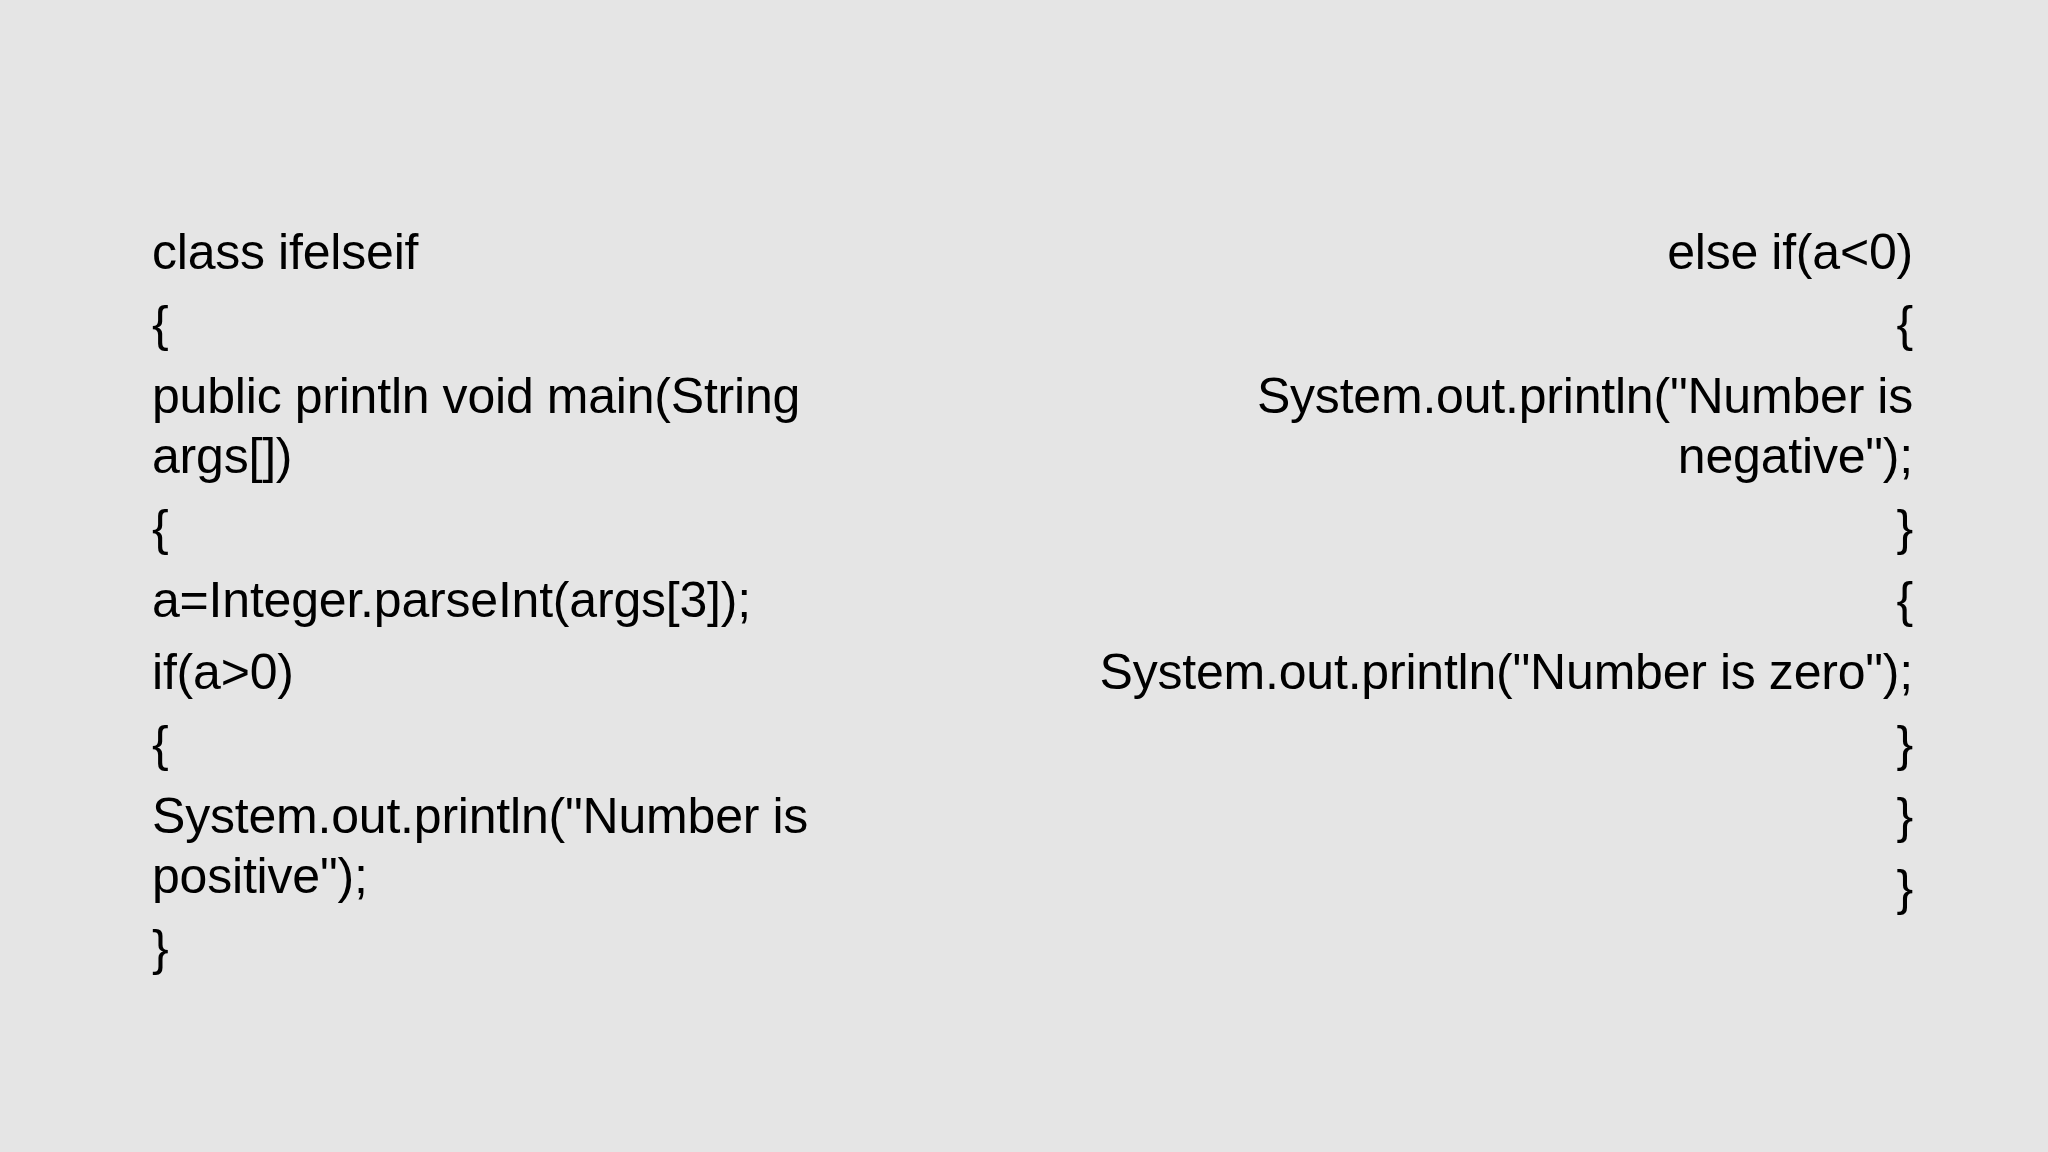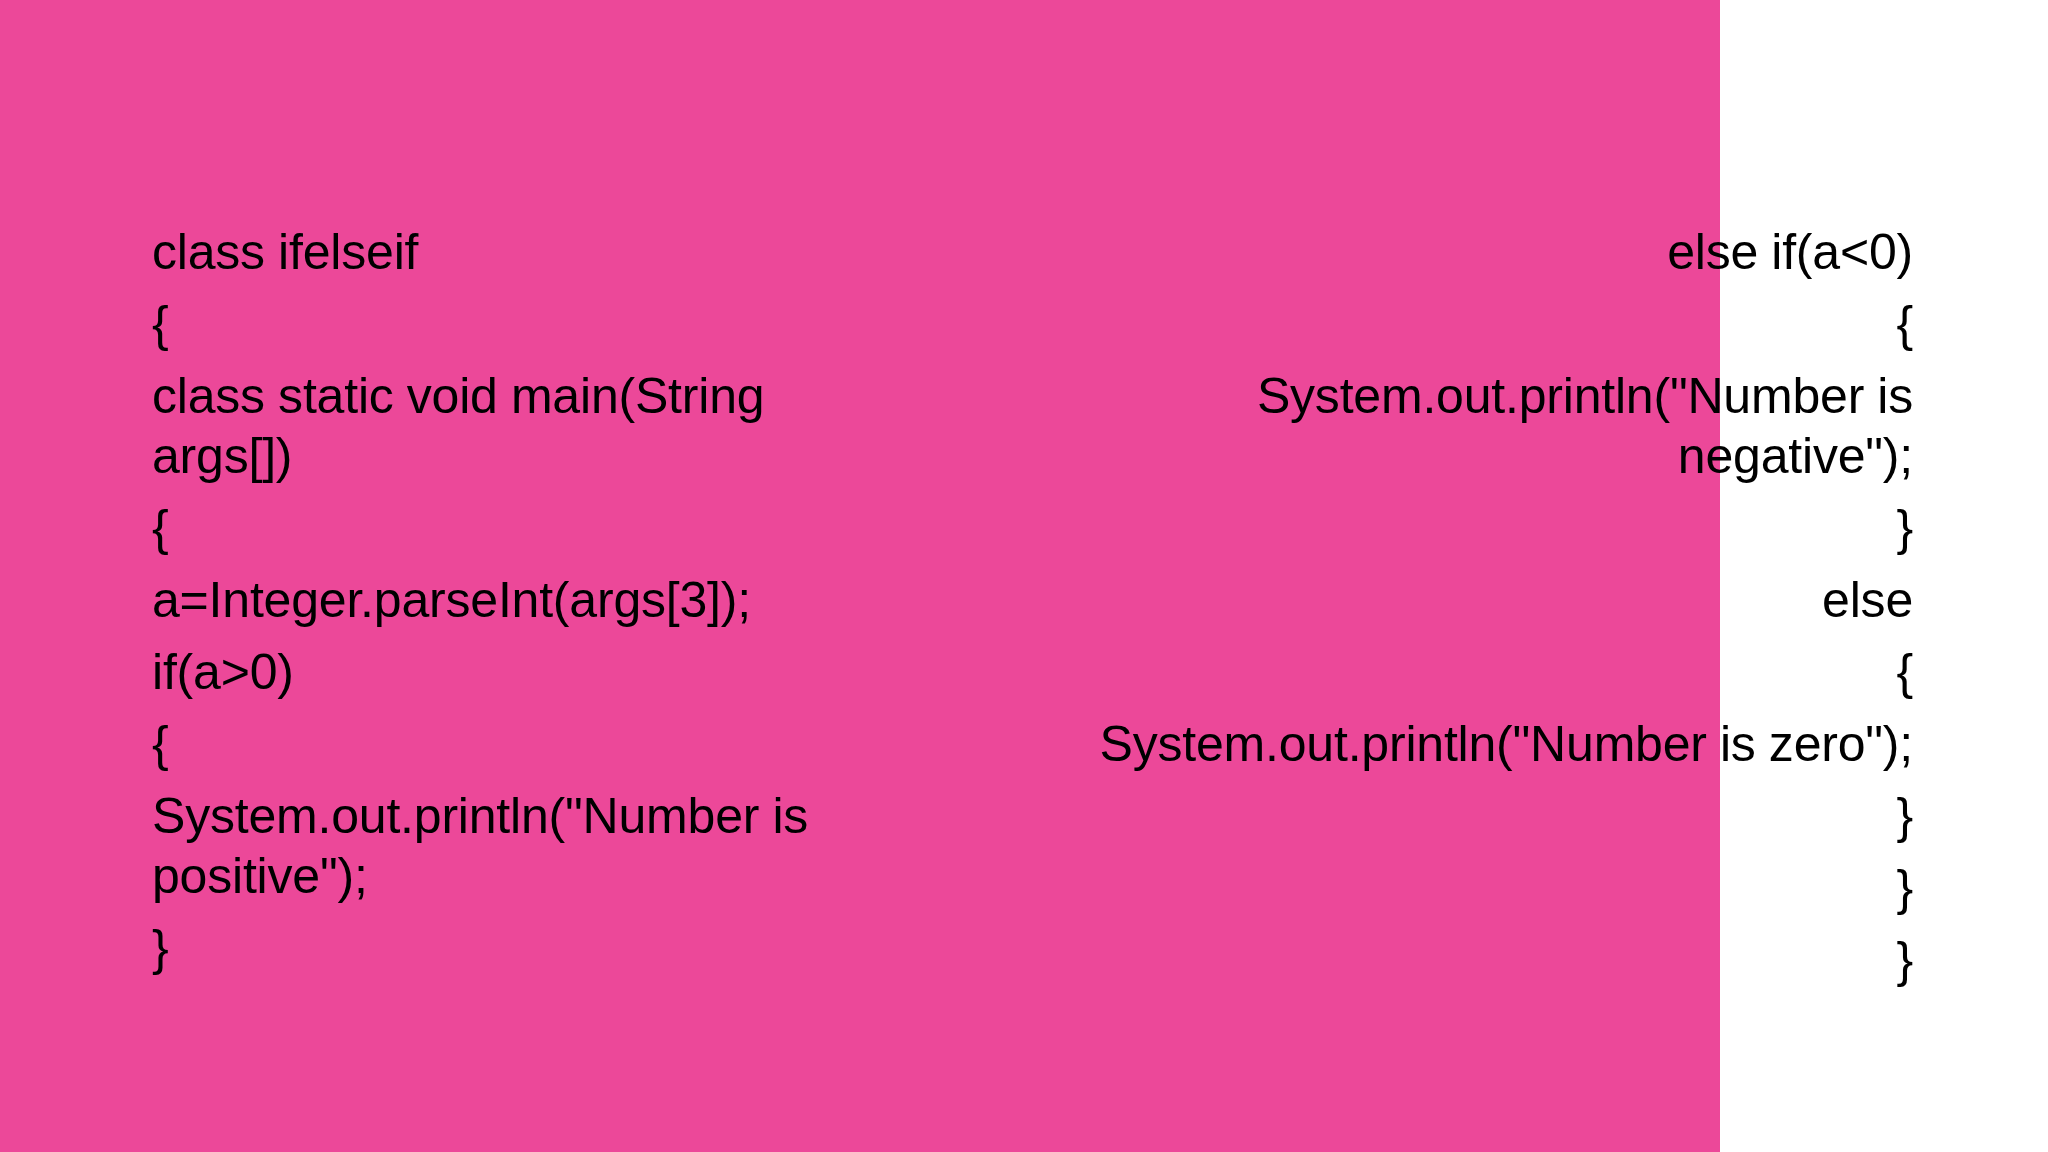--- a/index.html
+++ b/index.html
@@ -9,23 +9,23 @@
   body {
     width: 2048px;
     height: 1152px;
     background: #ffffff;
     font-family: "Liberation Sans", sans-serif;
     overflow: hidden;
   }
 
   #slide {
     position: relative;
-    width: 1720px;
+    width: 2048px;
     height: 1152px;
-    background: #ec4899;
+    background: #e5e5e5;
     box-sizing: border-box;
   }
 
   .code-column {
     position: absolute;
     top: 222px;
     color: #000000;
     font-family: "Liberation Sans", sans-serif;
     font-size: 50px;
     line-height: 60px;
@@ -57,35 +57,34 @@
   }
 </style>
 </head>
 <body>
 
 <div id="slide">
 
   <div class="code-column" id="column-left">
     <p class="code-line">class ifelseif</p>
     <p class="code-line">{</p>
-    <p class="code-line">class static void main(String args[])</p>
+    <p class="code-line">public println void main(String args[])</p>
     <p class="code-line">{</p>
     <p class="code-line">a=Integer.parseInt(args[3]);</p>
     <p class="code-line">if(a&gt;0)</p>
     <p class="code-line">{</p>
     <p class="code-line">System.out.println("Number is positive");</p>
     <p class="code-line">}</p>
   </div>
 
   <div class="code-column" id="column-right">
     <p class="code-line">else if(a&lt;0)</p>
     <p class="code-line">{</p>
     <p class="code-line">System.out.println("Number is negative");</p>
     <p class="code-line">}</p>
-    <p class="code-line">else</p>
     <p class="code-line">{</p>
     <p class="code-line">System.out.println("Number is zero");</p>
     <p class="code-line">}</p>
     <p class="code-line">}</p>
     <p class="code-line">}</p>
   </div>
 
 </div>
 
 </body></html>

